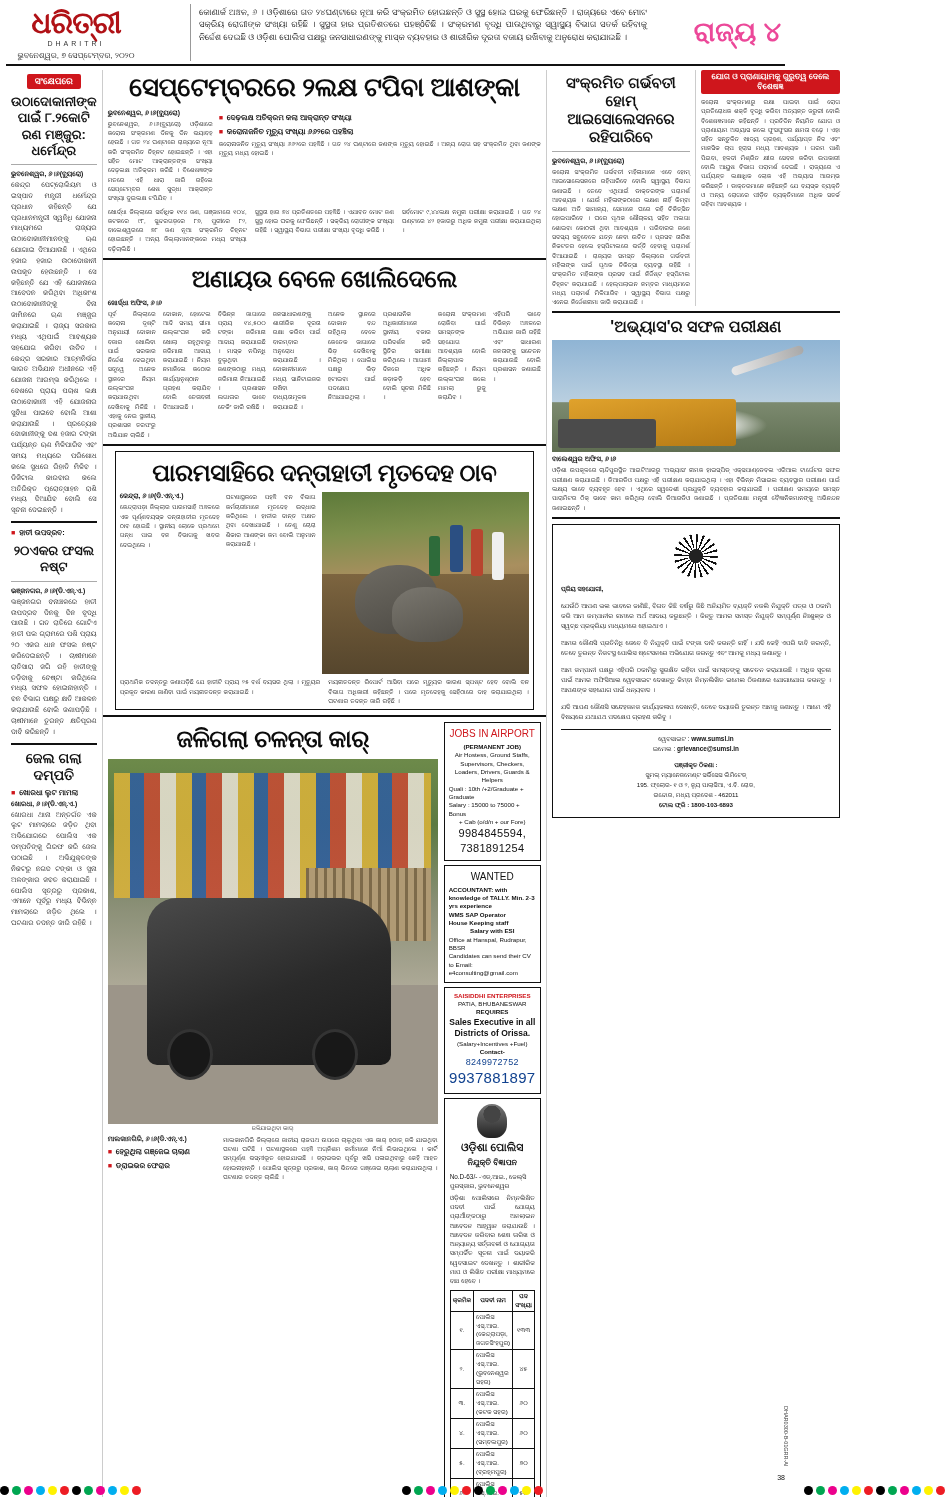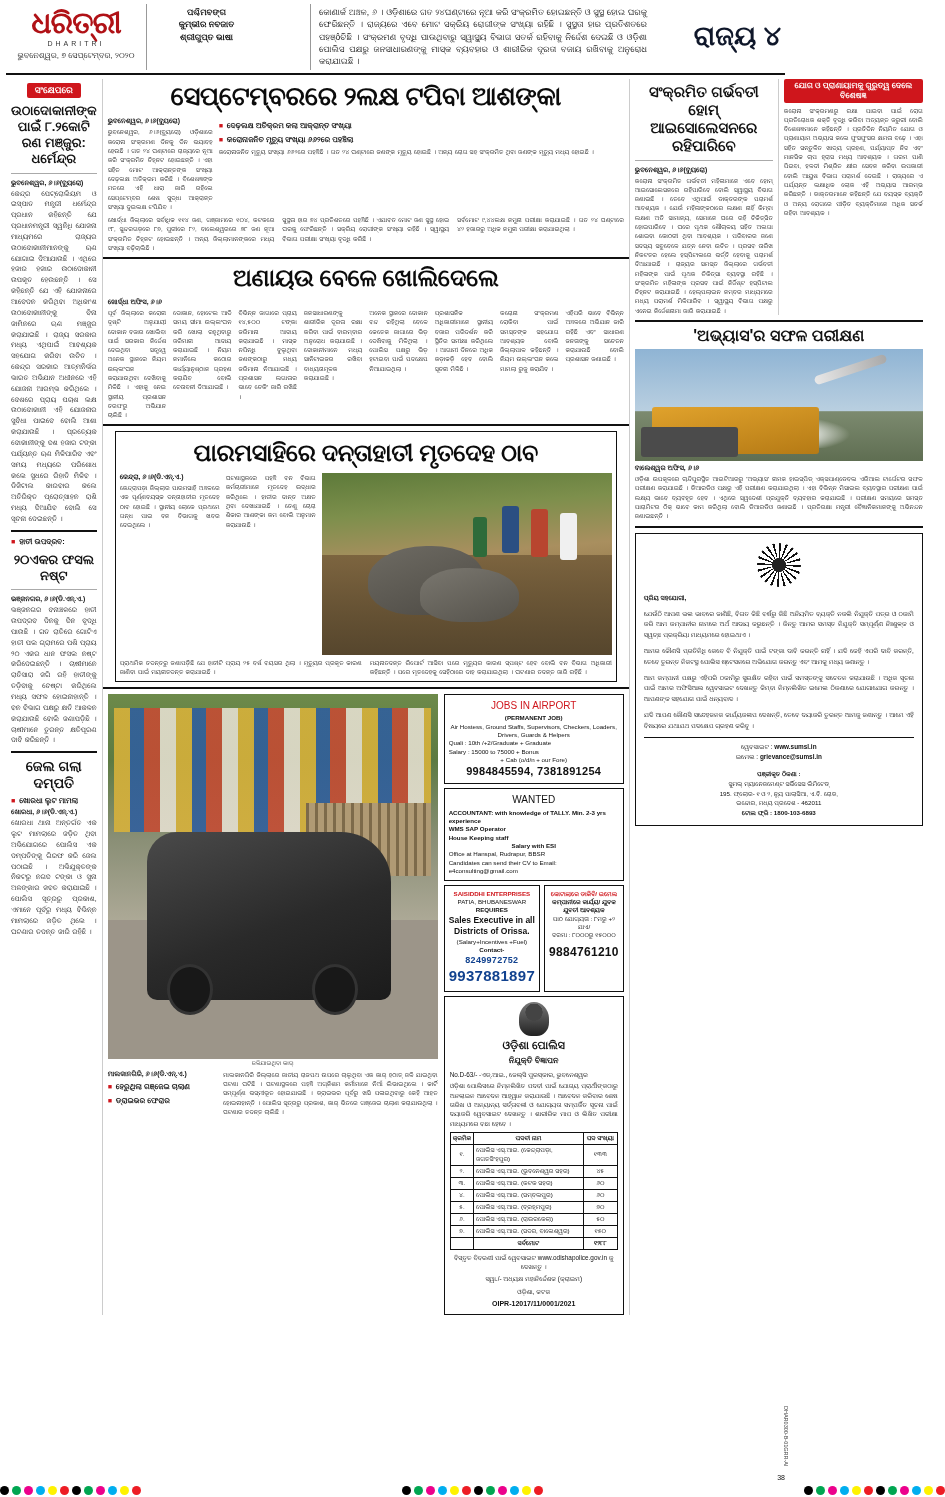--- a/index.html
+++ b/index.html
@@ -20,21 +20,21 @@
   .logo-box { width: 140px; text-align: center; padding-top: 4px; }
   .logo-mark {
     font-size: 30px; font-weight: bold; color: #b01116; letter-spacing: -1px;
     line-height: 1;
   }
   .logo-sub { font-size: 7px; letter-spacing: 3px; color: #333; margin-top: 2px; }
   .logo-date { font-size: 8px; color: #222; margin-top: 4px; }
   .mast-col { border-left: 1px solid #999; padding: 2px 8px; font-size: 8.5px; line-height: 1.45; color: #111; }
   .mast-col.c1 { width: 120px; text-align: center; font-weight: bold; }
   .mast-col.c2 { flex: 1; text-align: justify; margin-left: 44px; }
-  .mast-right { width: 130px; text-align: right; font-size: 27px; font-weight: bold; color: #0f172a; padding-right: 4px; align-self: center; }
+  .mast-right { width: 130px; text-align: right; font-size: 27px; font-weight: bold; color: #ec4899; padding-right: 4px; align-self: center; }
 
   
   .cols { display: flex; gap: 0; margin-top: 4px; }
   .col { padding: 0 5px; }
   .col + .col { border-left: 1px solid #ccc; }
   .colA { width: 140px; }
   .colB { width: 530px; padding: 0; border-left: 1px solid #ccc; }
   .colC { width: 150px; }
 
   .hr { border: 0; border-top: 1px solid #aaa; margin: 5px 0; }
@@ -119,21 +119,21 @@
       background: repeating-linear-gradient(90deg,#d9b23a 0 16px,#2f5e9e 16px 30px,#c64b33 30px 46px,#e7e1d2 46px 62px); opacity:.88; }
   .ph-car .fence { position:absolute; top:30%; left:60%; width:38%; height:20%;
       background: repeating-linear-gradient(90deg,#7d6a4a 0 3px,#b09a74 3px 9px); }
 
   
   .ad { border: 1.5px solid #111; padding: 4px; font-size: 7px; line-height: 1.35; }
   .ad h4 { margin: 0 0 2px; font-size: 10px; text-align: center; font-weight: normal; }
   .ad .center { text-align: center; }
   .ad .red { color: #cf161c; }
   .ad .blue { color: #11428f; }
-  .ad .phone { font-size: 11px; font-weight: bold; text-align: center; letter-spacing: .3px; }
+  .ad .phone { font-size: 11px; font-weight: normal; text-align: center; letter-spacing: .3px; }
   .ad .small { font-size: 6.2px; }
 
   
   .police { border: 1.5px solid #111; padding: 5px; font-size: 6.4px; line-height: 1.45; }
   .police .title { text-align: center; font-size: 11px; font-weight: bold; margin-bottom: 1px; }
   .police .sub { text-align: center; font-size: 8px; font-weight: bold; margin-bottom: 4px; }
   .police .emblem { width: 30px; height: 34px; margin: 0 auto 2px; background:
       radial-gradient(circle at 50% 30%, #444 0 30%, transparent 31%),
       linear-gradient(180deg,#777,#222); border-radius: 50% 50% 40% 40%; }
   .police table { width: 100%; border-collapse: collapse; font-size: 6.2px; margin-top: 4px; }
@@ -180,25 +180,20 @@
 <body>
 
 <div class="page">
 
   <div class="masthead">
     <div class="logo-box">
       <div class="logo-mark">ଧରିତ୍ରୀ</div>
       <div class="logo-sub">DHARITRI</div>
       <div class="logo-date">ଭୁବନେଶ୍ୱର, ୭ ସେପ୍ଟେମ୍ବର, ୨୦୨୦</div>
     </div>
-    <div class="mast-col c1">
-      <div>ପଶ୍ଚିମବଙ୍ଗ</div>
-      <div>କୁମ୍ଭୀର ନବଜାତ</div>
-      <div>ଶ୍ରୀଗୁପ୍ତ ଭାଷା</div>
-    </div>
     <div class="mast-col c2">କୋଣାର୍କ ଅଞ୍ଚଳ, ୬ । ଓଡ଼ିଶାରେ ଗତ ୨୪ଘଣ୍ଟାରେ ନୂଆ କରି ସଂକ୍ରମିତ ହୋଇଛନ୍ତି ଓ ସୁସ୍ଥ ହୋଇ ଘରକୁ ଫେରିଛନ୍ତି । ରାଜ୍ୟରେ ଏବେ ମୋଟ ସକ୍ରିୟ ରୋଗୀଙ୍କ ସଂଖ୍ୟା ରହିଛି । ସୁସ୍ଥତା ହାର ପ୍ରତିଶତରେ ପହଞ୍ôଚିଛି । ସଂକ୍ରମଣ ବୃଦ୍ଧି ପାଉଥିବାରୁ ସ୍ୱାସ୍ଥ୍ୟ ବିଭାଗ ସତର୍କ ରହିବାକୁ ନିର୍ଦ୍ଦେଶ ଦେଇଛି ଓ ଓଡ଼ିଶା ପୋଲିସ ପକ୍ଷରୁ ଜନସାଧାରଣଙ୍କୁ ମାସ୍କ ବ୍ୟବହାର ଓ ଶାରୀରିକ ଦୂରତା ବଜାୟ ରଖିବାକୁ ଅନୁରୋଧ କରାଯାଇଛି ।</div>
     <div class="mast-right">
       <span>ରାଜ୍ୟ</span>
       <span>୪</span>
     </div>
   </div>
 
   <div class="cols">
 
     <div class="col colA">
@@ -286,20 +281,21 @@
         <div style="display:flex; gap:8px; margin-top:3px;">
           <div style="flex:1;" class="body-text s6">ପ୍ରାଥମିକ ତଦନ୍ତରୁ ଜଣାପଡ଼ିଛି ଯେ ହାତୀଟି ପ୍ରାୟ ୨୫ ବର୍ଷ ବୟସର ଥିଲା । ମୃତ୍ୟୁର ପ୍ରକୃତ କାରଣ ଜାଣିବା ପାଇଁ ମୟନାତଦନ୍ତ କରାଯାଇଛି ।</div>
           <div style="flex:1;" class="body-text s6">ମୟନାତଦନ୍ତ ରିପୋର୍ଟ ଆସିବା ପରେ ମୃତ୍ୟୁର କାରଣ ସ୍ପଷ୍ଟ ହେବ ବୋଲି ବନ ବିଭାଗ ଅଧିକାରୀ କହିଛନ୍ତି । ପରେ ମୃତଦେହକୁ ସେହିଠାରେ ଦାହ କରାଯାଇଥିଲା । ଘଟଣାର ତଦନ୍ତ ଜାରି ରହିଛି ।</div>
         </div>
       </div>
 
       <hr class="hr2">
 
       <div style="display:flex; gap:6px; padding:0 5px;">
         <div style="width:330px;">
+          <div class="big-head h2">ଜଳିଗଲା ଚଳନ୍ତା କାର୍</div>
           <div class="photo ph-car">
             <div class="ppl"></div>
               <div class="fence"></div>
               <div class="road"></div>
             <div class="carbody"></div>
               <div class="wheel w1"></div>
               <div class="wheel w2"></div>
           </div>
           <div class="figcap">ଜଳିଯାଇଥିବା କାର୍</div>
           <div style="display:flex; gap:8px; margin-top:3px;">
@@ -337,28 +333,20 @@
             <div class="ad" style="flex:1;">
               <div class="center bold small red">SAISIDDHI ENTERPRISES</div>
               <div class="center small">PATIA, BHUBANESWAR</div>
               <div class="center bold small">REQUIRES</div>
               <div class="center bold" style="font-size:8.5px">Sales Executive in all</div>
               <div class="center bold" style="font-size:8.5px">Districts of Orissa.</div>
               <div class="center small">(Salary+Incentives +Fuel)</div>
               <div class="center small bold">Contact-</div>
               <div class="phone blue" style="font-size:9px">8249972752</div>
               <div class="phone blue" style="font-size:15px">9937881897</div>
-            </div>
-            <div class="ad" style="flex:1;">
-              <div class="center small bold red">କୋଟାଲାରେ ଡାକିବି/ ଇମେଲ</div>
-              <div class="center small bold">କମ୍ପାନୀରେ କାର୍ଯ୍ୟ/ ଯୁବକ</div>
-              <div class="center small bold">ଯୁବତୀ ଆବଶ୍ୟକ</div>
-              <div class="center small">ପାଠ ଯୋଗ୍ୟତା : ୮ମରୁ +୨ ଯାଏ/</div>
-              <div class="center small">ଦରମା : ୮୦୦୦ରୁ ୧୫୦୦୦</div>
-              <div class="phone" style="font-size:12px;margin-top:4px;">9884761210</div>
             </div>
           </div>
 
           <div class="police mt4">
             <div class="emblem"></div>
             <div class="title">ଓଡ଼ିଶା ପୋଲିସ</div>
             <div class="sub">ନିଯୁକ୍ତି ବିଜ୍ଞାପନ</div>
             <div>No.D-63/- -ଏଡ୍‌.ଆଇ., ଜେଲ୍‌ସି ପୁରସ୍କାର, ଭୁବନେଶ୍ୱର</div>
             <div style="text-align:justify;margin-top:2px;">ଓଡ଼ିଶା ପୋଲିସରେ ନିମ୍ନଲିଖିତ ପଦବୀ ପାଇଁ ଯୋଗ୍ୟ ପ୍ରାର୍ଥୀଙ୍କଠାରୁ ଅନଲାଇନ ଆବେଦନ ଆହ୍ୱାନ କରାଯାଉଛି । ଆବେଦନ କରିବାର ଶେଷ ତାରିଖ ଓ ଅନ୍ୟାନ୍ୟ ସର୍ତ୍ତାବଳୀ ଓ ଯୋଗ୍ୟତା ସମ୍ପର୍କିତ ସୂଚନା ପାଇଁ ଦୟାକରି ୱେବସାଇଟ ଦେଖନ୍ତୁ । ଶାରୀରିକ ମାପ ଓ ଲିଖିତ ପରୀକ୍ଷା ମାଧ୍ୟମରେ ବଛା ହେବେ ।</div>
             <table>

